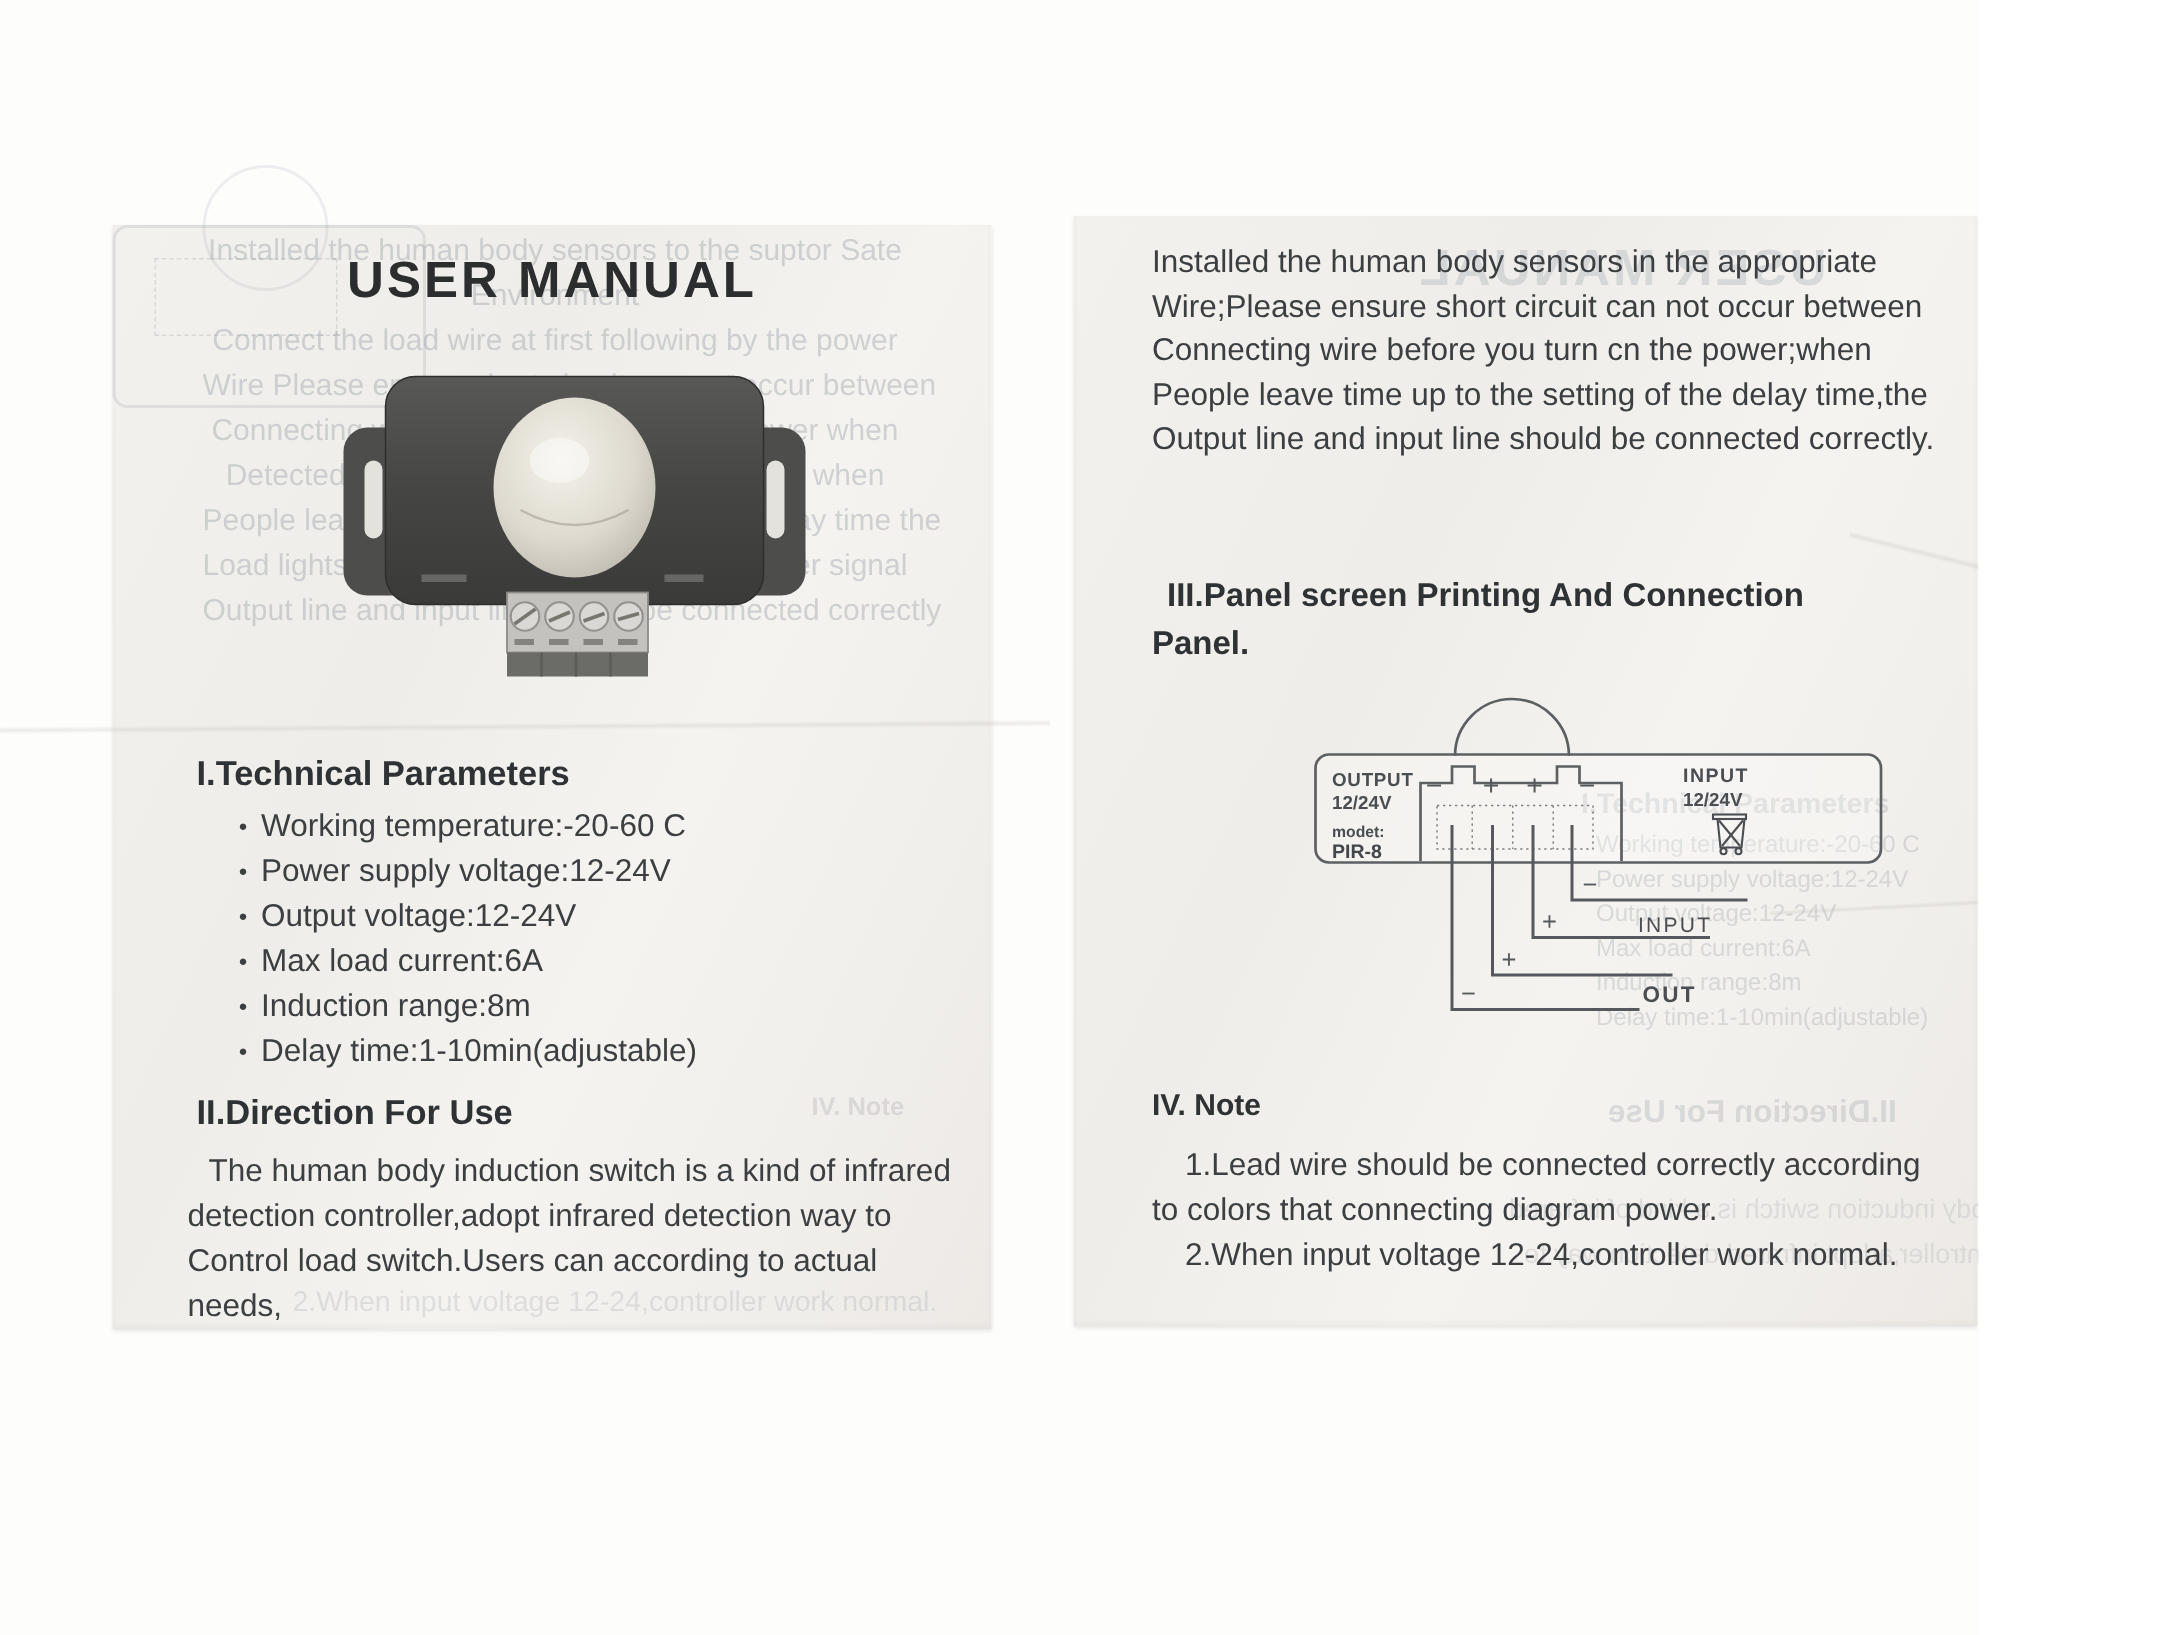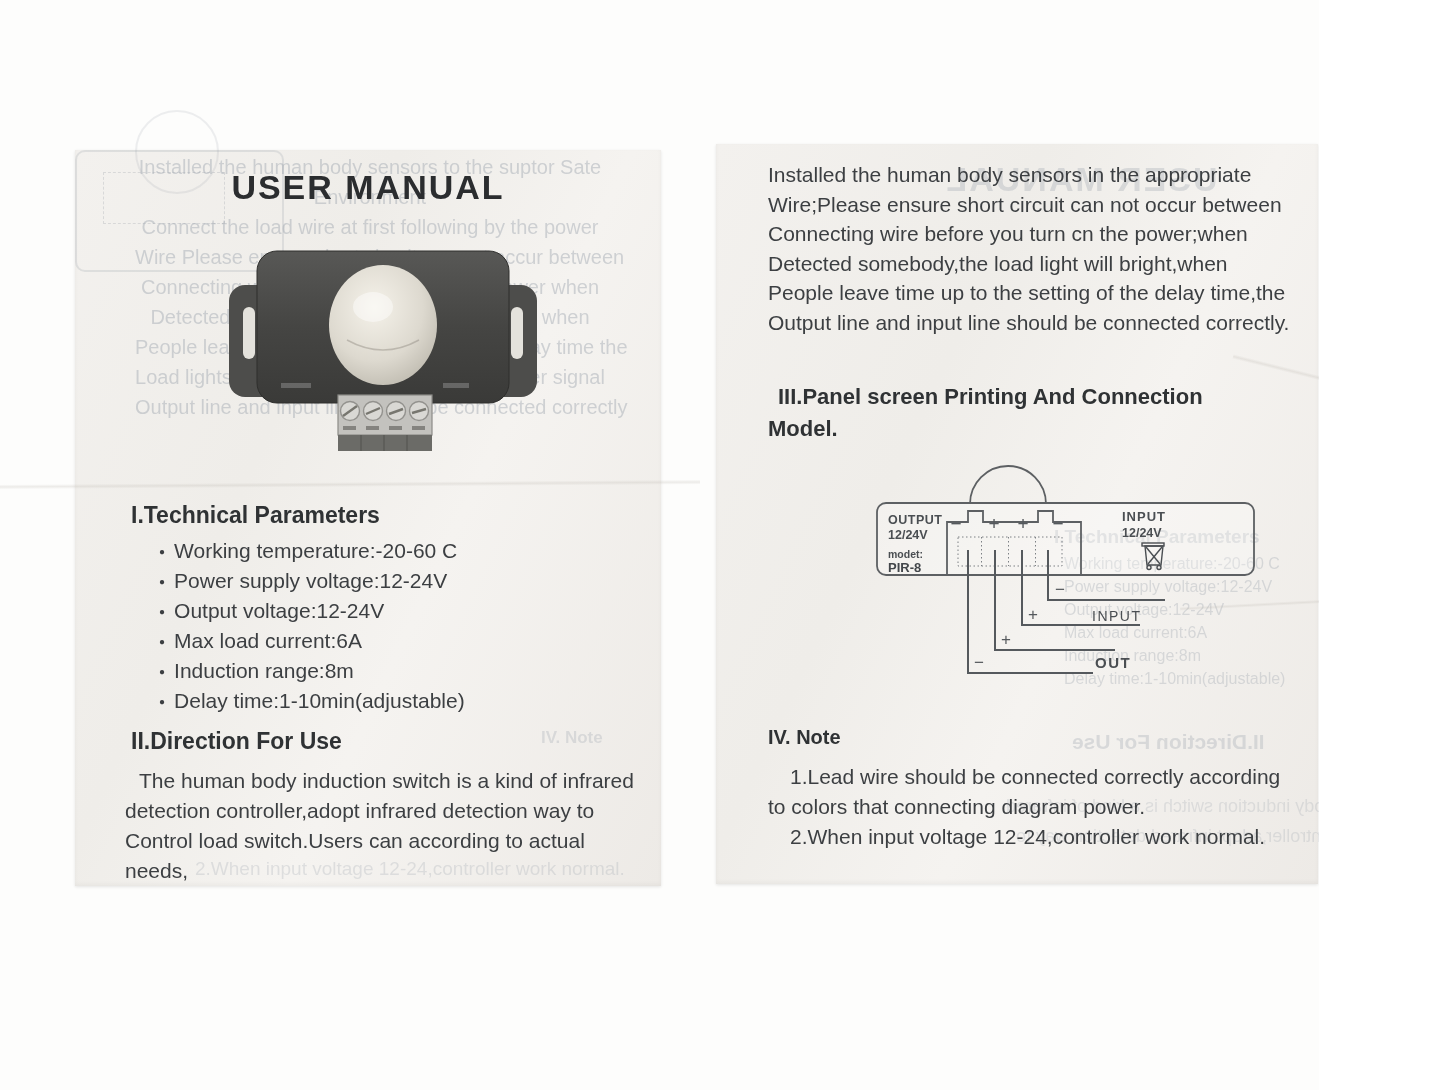--- a/index.html
+++ b/index.html
@@ -166,27 +166,26 @@
       <div>Delay time:1-10min(adjustable)</div>
     </div>
     <div class="gh mirror" id="gh-right-direction">II.Direction For Use</div>
     <div class="gh mirror" id="gh-right-b1">The human body induction switch is a kind of infrared</div>
     <div class="gh mirror" id="gh-right-b2">detection controller,adopt infrared detection way to</div>
 
     <div id="intro-para">
       <div>Installed the human body sensors in the appropriate</div>
       <div>Wire;Please ensure short circuit can not occur between</div>
       <div>Connecting wire before you turn cn the power;when</div>
-      <div>Detected somebody,the load light will bright,when</div>
       <div>People leave time up to the setting of the delay time,the</div>
       <div>Output line and input line should be connected correctly.</div>
     </div>
 
     <div id="sec3-h1">III.Panel screen Printing And Connection</div>
-    <div id="sec3-h2">Model.</div>
+    <div id="sec3-h2">Panel.</div>
 
     <svg id="connection-diagram" width="440" height="260" viewBox="0 0 440 260">
 
       <path d="M110 64 A 38 38 0 0 1 186 64" fill="none" stroke="#5d6063" stroke-width="1.8"></path>
 
       <rect x="17" y="63" width="377" height="72" rx="9" fill="rgba(255,255,255,0.25)" stroke="#5d6063" stroke-width="1.8"></rect>
 
       <text x="28" y="84" font-size="12.5" font-weight="600" letter-spacing="0.5" fill="#4a4e52">OUTPUT</text>
       <text x="28" y="99" font-size="12.5" font-weight="600" fill="#4a4e52">12/24V</text>
       <text x="28" y="118" font-size="10.5" font-weight="600" fill="#4a4e52">modet:</text>

